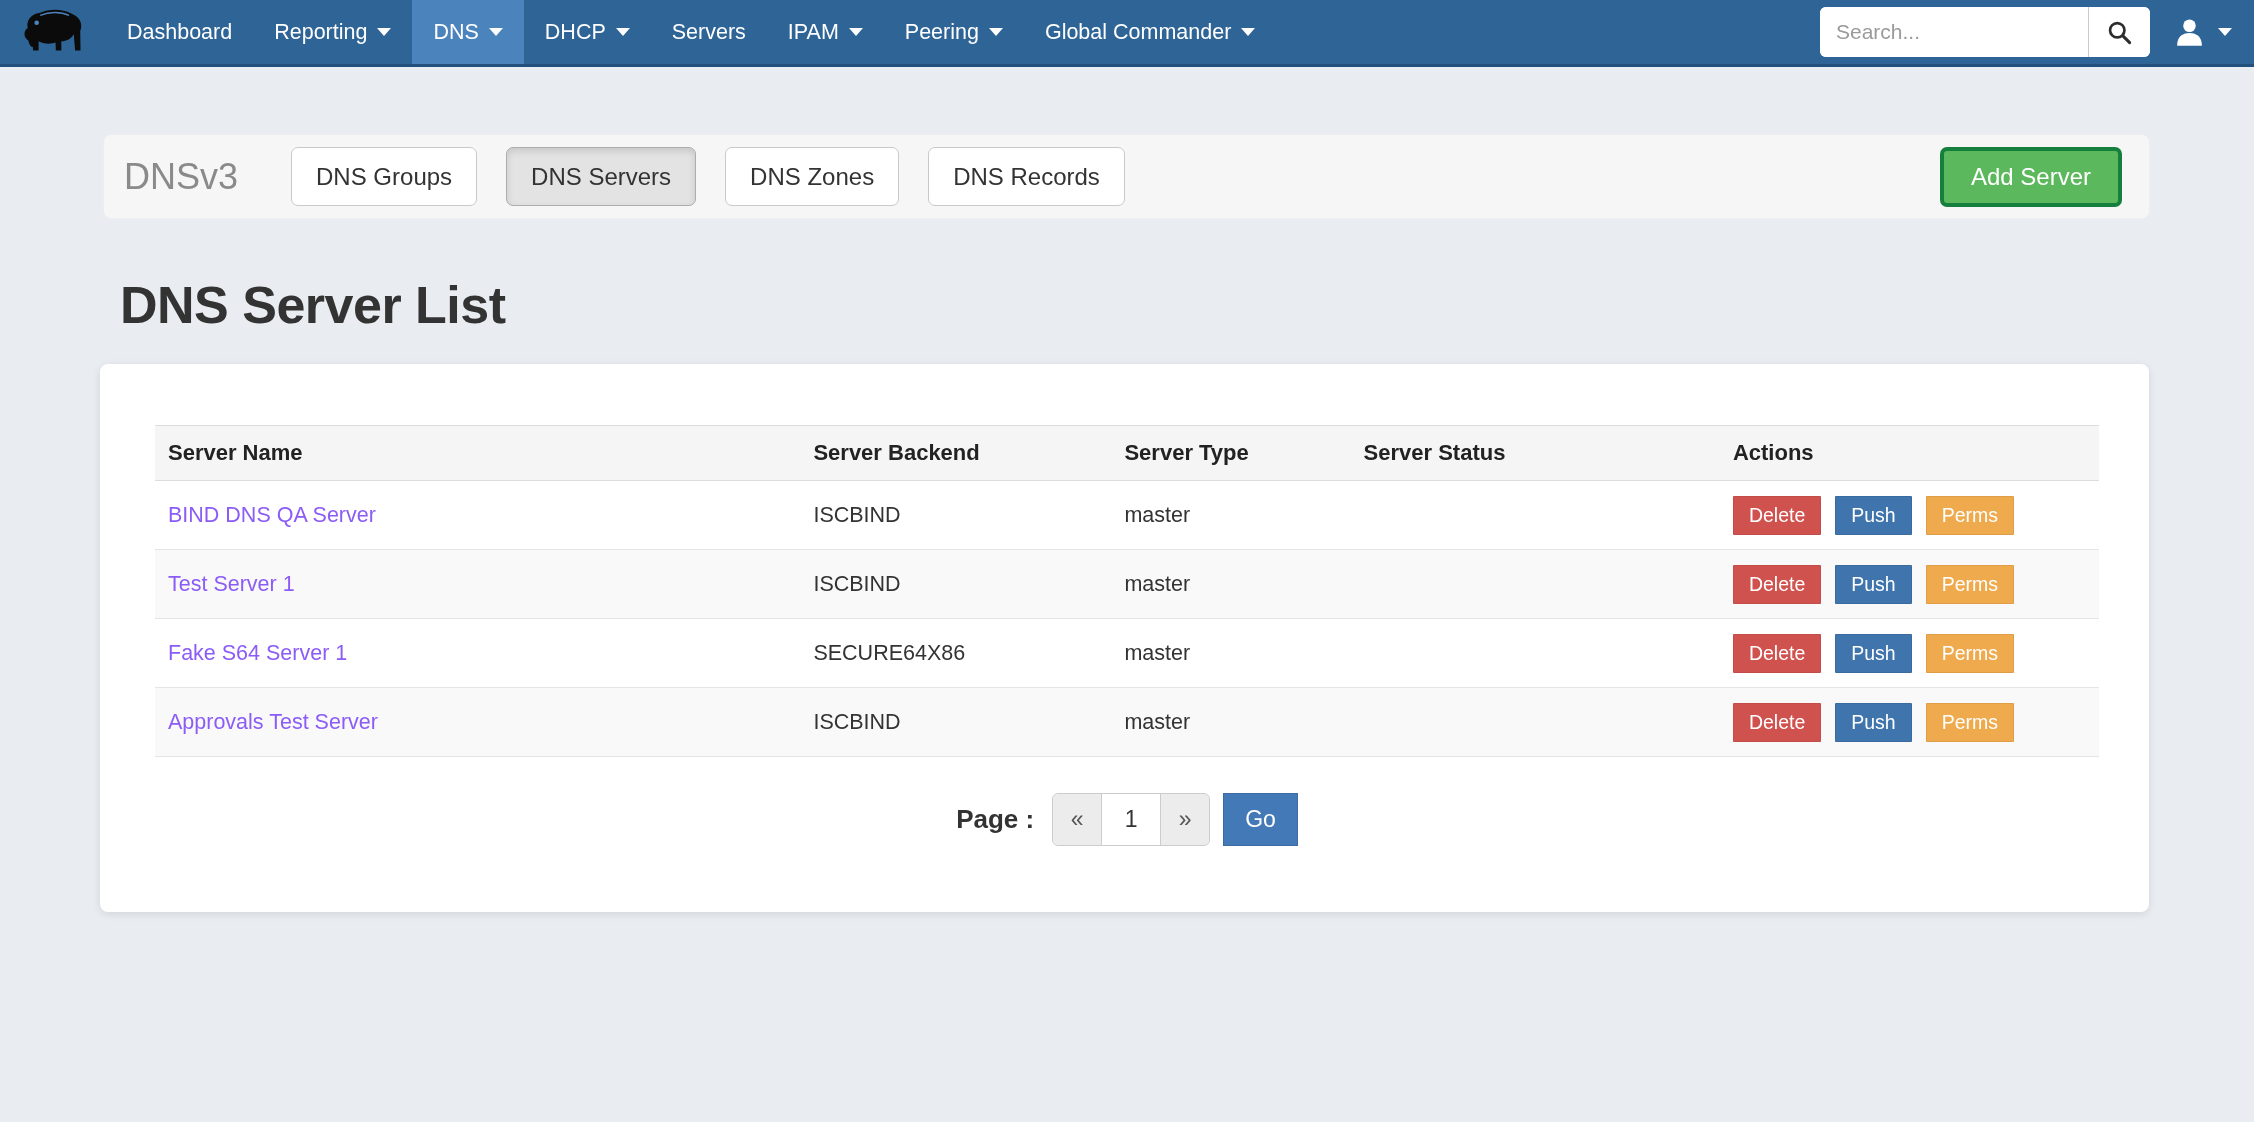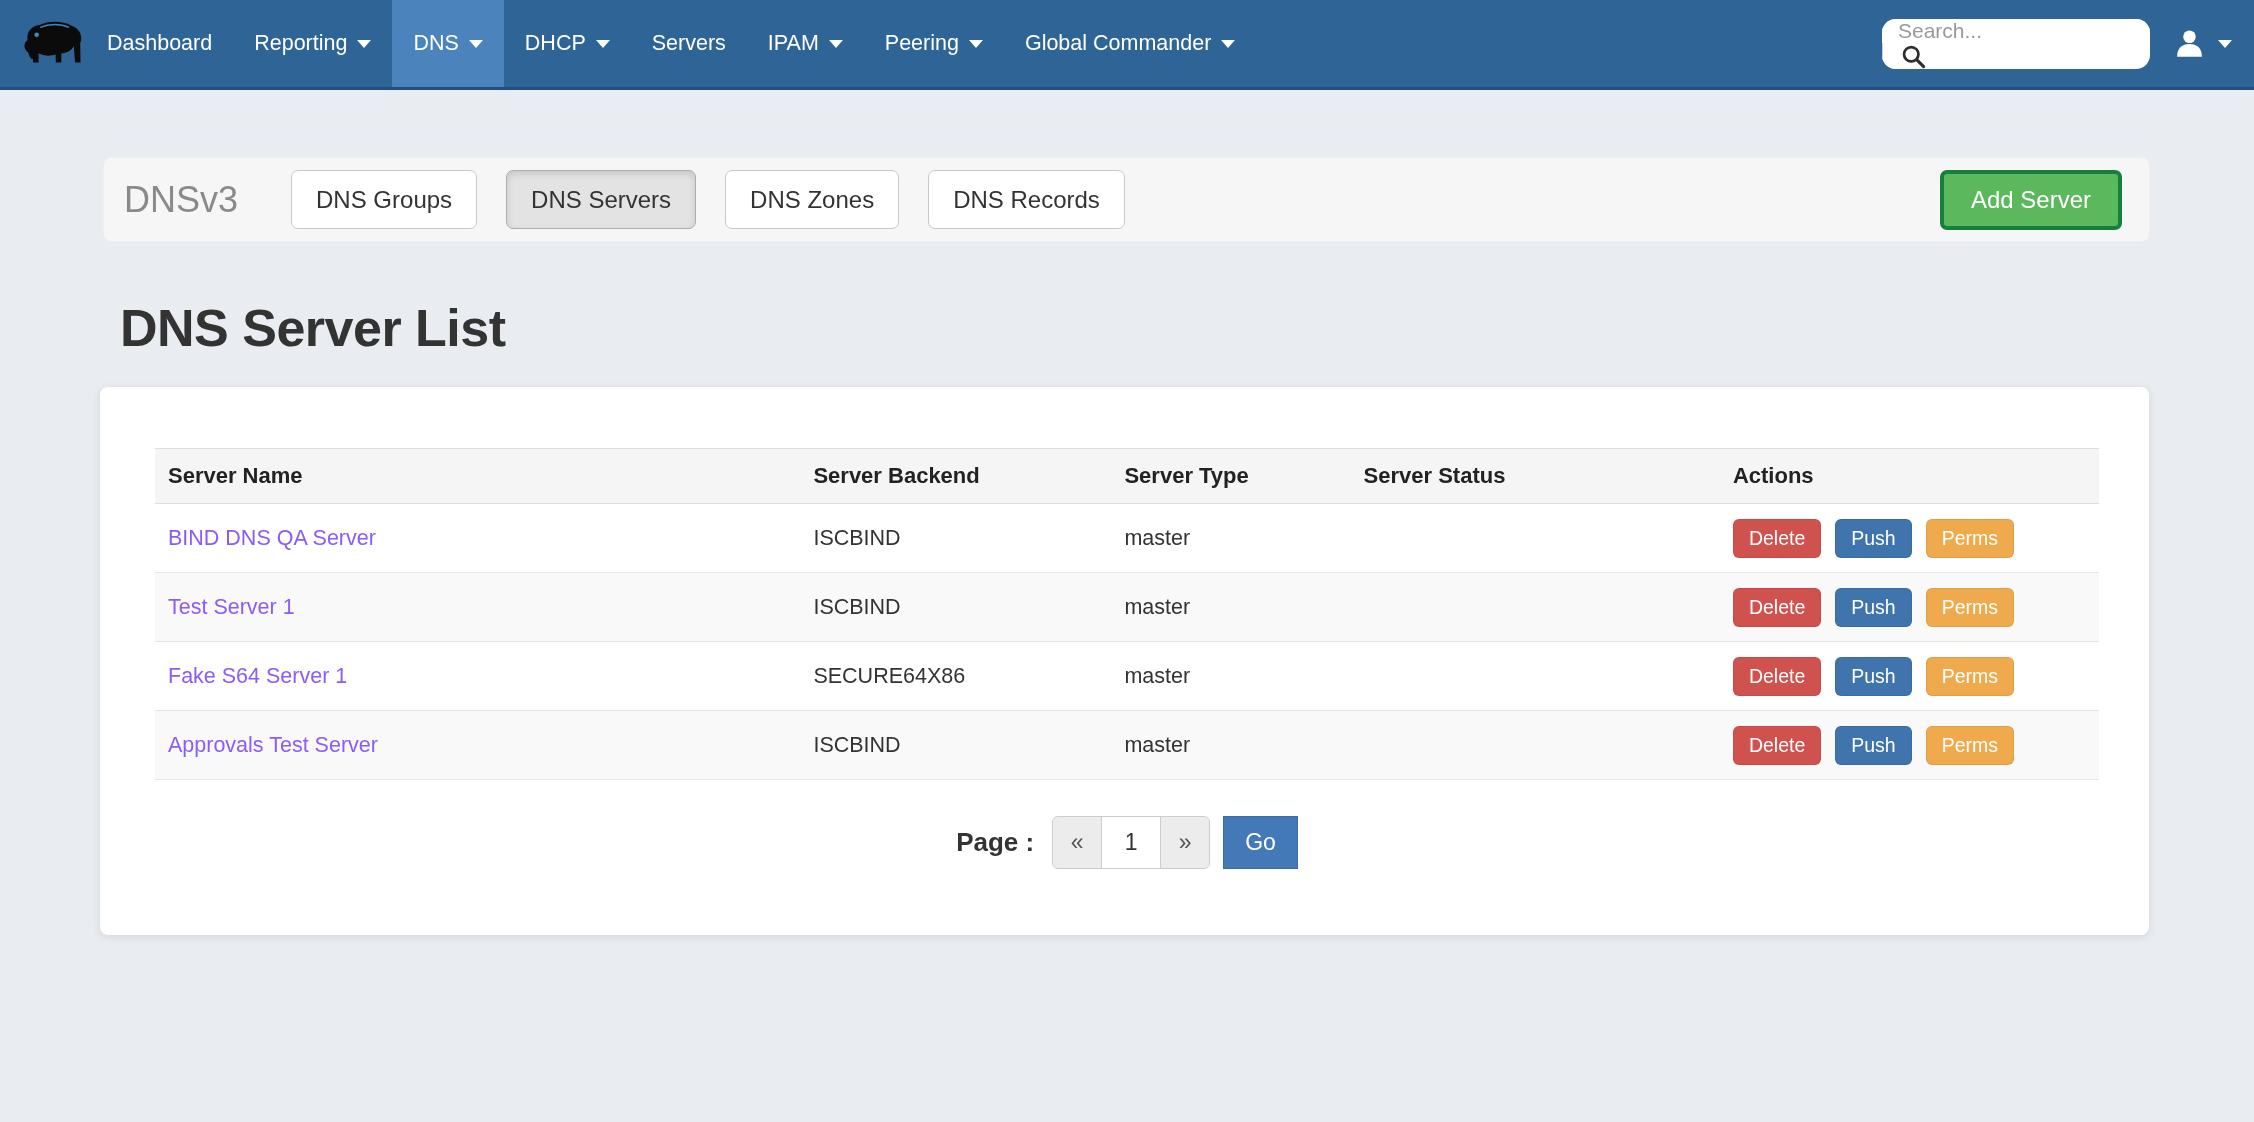--- a/index.html
+++ b/index.html
@@ -1,26 +1,26 @@
 <!DOCTYPE html>
 <html><head>
 <meta charset="utf-8">
 <style>
   * { margin:0; padding:0; box-sizing:border-box; }
   html,body { width:2254px; height:1122px; background:#e9edf1; font-family:"Liberation Sans",sans-serif; overflow:hidden; }
 
   
-  .navbar { height:90px; background:#2e6496; border-bottom:3px solid #234f7c; display:flex; align-items:stretch; }
+  .navbar { height:67px; background:#2e6496; border-bottom:3px solid #234f7c; display:flex; align-items:stretch;gap:20px; }
   .brand { margin-left:20px; width:66px; display:flex; align-items:center; justify-content:center; cursor:pointer; }
   .nav-items { display:flex; align-items:stretch; }
   .nav-item { display:flex; align-items:center; padding:0 21px; color:#fff; font-size:21.5px; cursor:pointer; white-space:nowrap; }
   .nav-item.active { background:#4b84bd; }
   .caret { width:0; height:0; border-left:7px solid transparent; border-right:7px solid transparent; border-top:8px solid #fff; margin-left:10px; }
   .nav-right { margin-left:auto; display:flex; align-items:center; margin-right:22px; }
-  .search-group { display:flex; height:50px; border-radius:14px; overflow:hidden; background:#fff;flex-direction:column; }
+  .search-group { display:flex; height:50px; border-radius:6px; overflow:hidden; background:#fff; }
   .search-input { width:268px; border:none; outline:none; padding:0 16px; font-size:21px; color:#555; font-family:inherit; }
   .search-input::placeholder { color:#9a9a9a; }
   .search-btn { width:62px; background:#fff; border:none; border-left:1px solid #ccc; display:flex; align-items:center; justify-content:center; cursor:pointer; }
   .user-menu { display:flex; align-items:center; margin-left:22px; cursor:pointer; }
   .user-menu .caret { margin-left:11px; }
 
   
   .toolbar { margin:67px 104px 0 103px; height:85px; background:#f6f6f7; border:1px solid #eeeef0; border-radius:8px; display:flex; align-items:center; padding:0 27px 0 20px; }
   .app-label { font-size:36px; color:#8a8a8a; margin-right:53px; }
   .tab-btn { font-size:24px; color:#333; background:#fff; border:1px solid #c9c9c9; border-radius:7px; height:59px; padding:0 24px; margin-right:29px; cursor:pointer; font-family:inherit; white-space:nowrap; }
@@ -33,21 +33,21 @@
   
   .main-panel { margin:29px 105px 0 100px; height:548px; background:#fff; border-radius:8px; box-shadow:0 2px 8px rgba(0,0,0,0.10); padding:61px 50px 0 55px; }
   table { width:100%; border-collapse:collapse; font-size:21.5px; color:#333; table-layout:fixed; }
   col.c-name{width:33.2%} col.c-backend{width:16%} col.c-type{width:12.3%} col.c-status{width:19%} col.c-actions{width:19.5%}
   th { text-align:left; background:#f5f5f5; font-weight:bold; color:#222; font-size:22px; padding:14px 13px; border-top:1px solid #ddd; border-bottom:1px solid #ddd; }
   td { padding:0 13px; height:69px; }
   tbody tr { border-bottom:1px solid #e5e5e5; }
   tbody tr:nth-child(even) { background:#f9f9f9; }
   tbody tr.info { background:#d9edf7; }
   .link { color:#8b5cf6; cursor:pointer; }
-  .act-btn { color:#fff; border:1px solid rgba(0,0,0,0.07); border-radius:6px; font-size:19.5px; height:39px; padding:0 15px; margin-right:8px; cursor:pointer; font-family:inherit; }
+  .act-btn { color:#fff; border:1px solid rgba(0,0,0,0.07); border-radius:1px; font-size:19.5px; height:39px; padding:0 15px; margin-right:8px; cursor:pointer; font-family:inherit; }
   .act-delete { background:#d0524e; }
   .act-push { background:#3f74ac; }
   .act-perms { background:#eeaa4d; }
 
   
   .pagination { display:flex; align-items:center; justify-content:center; margin-top:36px; }
   .page-label { font-size:26px; font-weight:bold; color:#333; margin-right:18px; }
   .pg-group { display:flex; height:53px; border:1px solid #ccc; border-radius:6px; overflow:hidden; background:#ececec; }
   .pg-btn { width:48px; background:#ececec; border:none; color:#555; font-size:23px; cursor:pointer; font-family:inherit; }
   .pg-input { width:60px; border:none; border-left:1px solid #ccc; border-right:1px solid #ccc; text-align:center; font-size:23px; color:#333; outline:none; font-family:inherit; }

